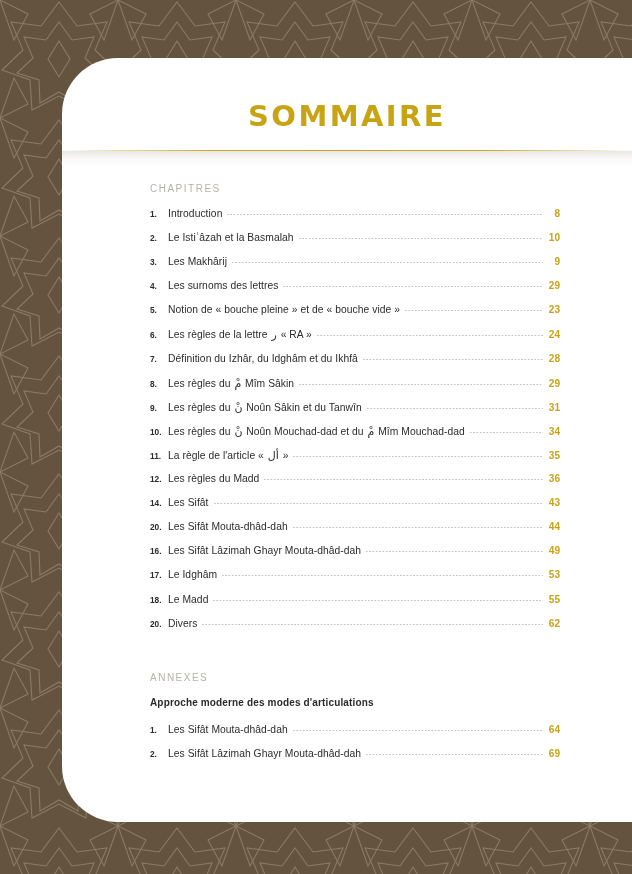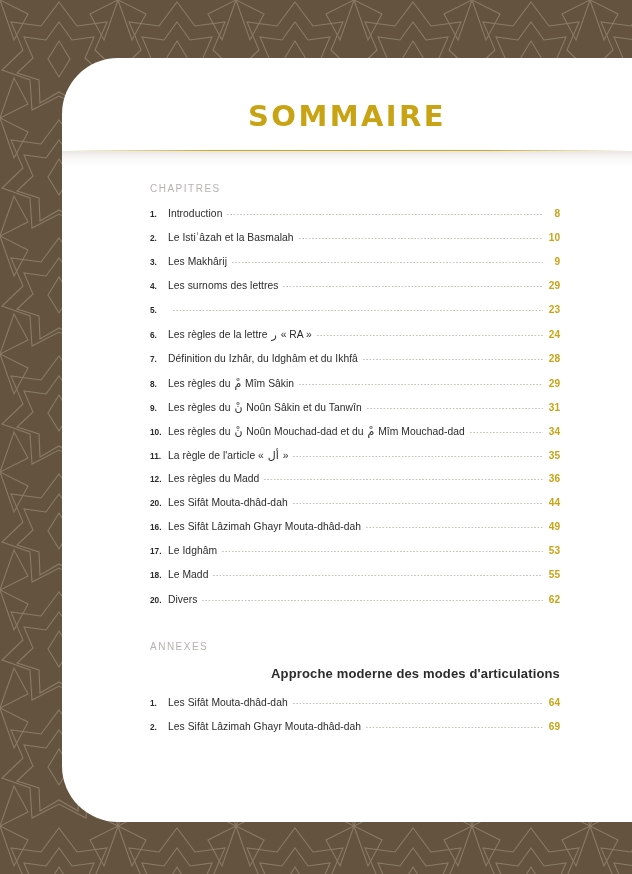--- a/index.html
+++ b/index.html
@@ -102,25 +102,24 @@
     color: #b6b2ac;
     font-size: 10px;
     letter-spacing: 1.5px;
     font-weight: 400;
     text-transform: uppercase;
     margin-bottom: 14px;
   }
 
   .section-subtitle {
     color: #2b2b2b;
-    font-size: 13px;
+    font-size: 10px;
     font-weight: 700;
     letter-spacing: 0.15px;
     margin-bottom: 16px;
-    text-align: right;
   }
 
   
   .toc-list {
     list-style: none;
     margin: 0;
     padding: 0;
   }
   .toc-row {
     display: flex;
@@ -161,21 +160,21 @@
   .toc-page {
     flex: 0 0 auto;
     color: #c8a415;
     font-size: 10.1px;
     font-weight: 700;
     text-align: right;
     min-width: 14px;
   }
 
   #annexes-block {
-    margin-top: 23px;
+    margin-top: 30px;
   }
 </style>
 </head>
 <body>
 
 <div id="page">
 
   <svg id="pattern" viewBox="0 0 632 874" preserveAspectRatio="xMidYMid slice" aria-hidden="true">
     <defs>
       <pattern id="islamic-star" x="0" y="0" width="118" height="118" patternUnits="userSpaceOnUse">
@@ -225,20 +224,21 @@
               <span class="toc-page">9</span>
             </li>
             <li class="toc-row">
               <span class="toc-num">4.</span>
               <span class="toc-label">Les surnoms des lettres</span>
               <span class="toc-dots"></span>
               <span class="toc-page">29</span>
             </li>
             <li class="toc-row">
               <span class="toc-num">5.</span>
+              <span class="toc-label">Notion de « bouche pleine » et de « bouche vide »</span>
               <span class="toc-dots"></span>
               <span class="toc-page">23</span>
             </li>
             <li class="toc-row">
               <span class="toc-num">6.</span>
               <span class="toc-label">Les règles de la lettre <span class="ar">ر</span> « RA »</span>
               <span class="toc-dots"></span>
               <span class="toc-page">24</span>
             </li>
             <li class="toc-row">
@@ -269,20 +269,26 @@
               <span class="toc-num">11.</span>
               <span class="toc-label">La règle de l'article « <span class="ar">أل</span> »</span>
               <span class="toc-dots"></span>
               <span class="toc-page">35</span>
             </li>
             <li class="toc-row">
               <span class="toc-num">12.</span>
               <span class="toc-label">Les règles du Madd</span>
               <span class="toc-dots"></span>
               <span class="toc-page">36</span>
+            </li>
+            <li class="toc-row">
+              <span class="toc-num">14.</span>
+              <span class="toc-label">Les Sifât</span>
+              <span class="toc-dots"></span>
+              <span class="toc-page">43</span>
             </li>
             <li class="toc-row">
               <span class="toc-num">20.</span>
               <span class="toc-label">Les Sifât Mouta-dhâd-dah</span>
               <span class="toc-dots"></span>
               <span class="toc-page">44</span>
             </li>
             <li class="toc-row">
               <span class="toc-num">16.</span>
               <span class="toc-label">Les Sifât Lâzimah Ghayr Mouta-dhâd-dah</span>

